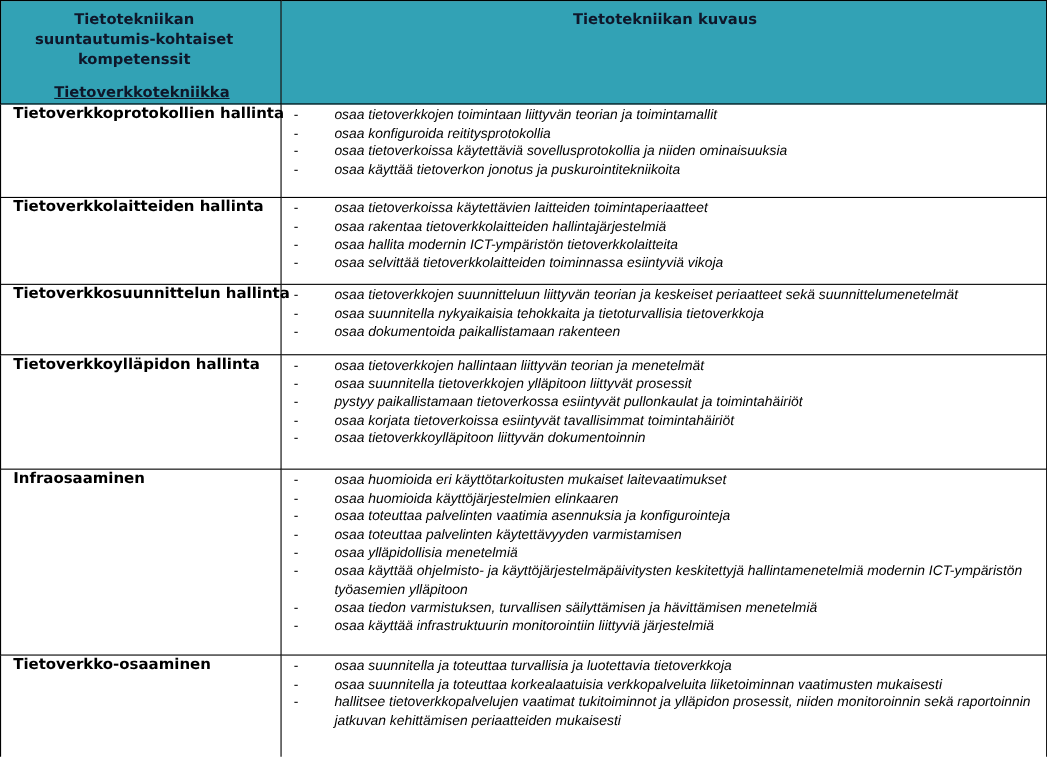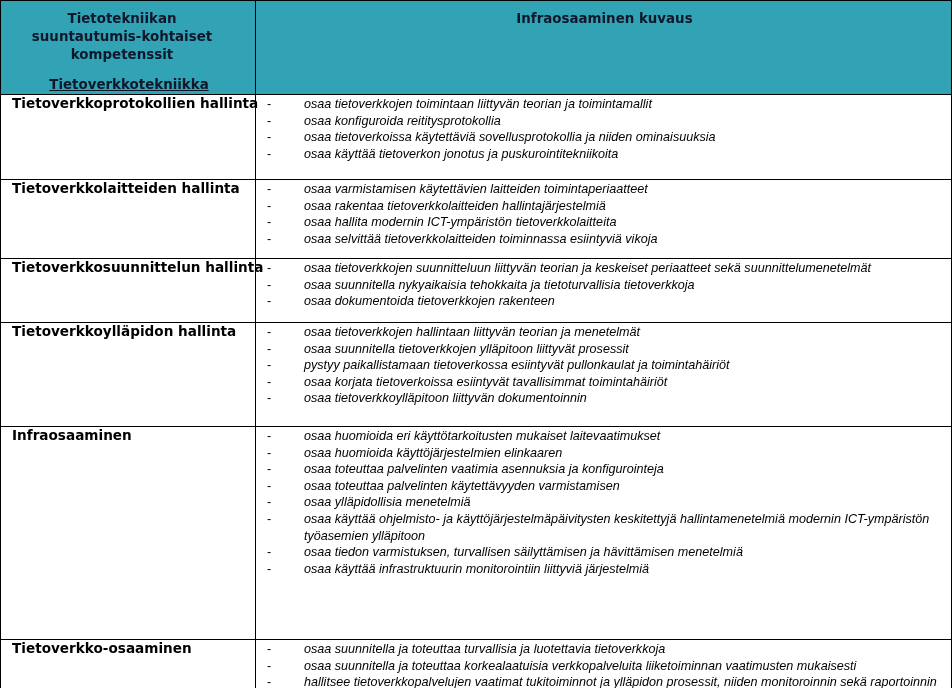--- a/index.html
+++ b/index.html
@@ -39,21 +39,21 @@
       <col class="c1">
       <col class="c2">
     </colgroup>
   <thead>
     <tr class="hdr">
       <th>
         <span style="display:block;width:220px;">Tietotekniikan suuntautumis-kohtaiset kompetenssit</span>
         <span class="sub">Tietoverkkotekniikka</span>
       </th>
       <th>
-        <span>Infraosaaminen kuvaus</span>
+        <span>Tietotekniikan kuvaus</span>
       </th>
     </tr>
   </thead>
   <tbody id="rows">
       <tr style="height: 85px;">
         <td class="rowlabel">Tietoverkkoprotokollien hallinta</td>
         <td class="items">
           <ul>
             <li>
               <span class="dash">-</span>
@@ -73,21 +73,21 @@
             </li>
           </ul>
         </td>
       </tr>
       <tr style="height: 79px; margin-top: 19px;">
         <td class="rowlabel">Tietoverkkolaitteiden hallinta</td>
         <td class="items">
           <ul>
             <li>
               <span class="dash">-</span>
-              <span class="txt">osaa varmistamisen käytettävien laitteiden toimintaperiaatteet</span>
+              <span class="txt">osaa tietoverkoissa käytettävien laitteiden toimintaperiaatteet</span>
             </li>
             <li>
               <span class="dash">-</span>
               <span class="txt">osaa rakentaa tietoverkkolaitteiden hallintajärjestelmiä</span>
             </li>
             <li>
               <span class="dash">-</span>
               <span class="txt">osaa hallita modernin ICT-ympäristön tietoverkkolaitteita</span>
             </li>
             <li>
@@ -104,21 +104,21 @@
             <li>
               <span class="dash">-</span>
               <span class="txt">osaa tietoverkkojen suunnitteluun liittyvän teorian ja keskeiset periaatteet sekä suunnittelumenetelmät</span>
             </li>
             <li>
               <span class="dash">-</span>
               <span class="txt">osaa suunnitella nykyaikaisia tehokkaita ja tietoturvallisia tietoverkkoja</span>
             </li>
             <li>
               <span class="dash">-</span>
-              <span class="txt">osaa dokumentoida tietoverkkojen rakenteen</span>
+              <span class="txt">osaa dokumentoida paikallistamaan rakenteen</span>
             </li>
           </ul>
         </td>
       </tr>
       <tr style="height: 104px;">
         <td class="rowlabel">Tietoverkkoylläpidon hallinta</td>
         <td class="items">
           <ul>
             <li>
               <span class="dash">-</span>
@@ -136,21 +136,21 @@
               <span class="dash">-</span>
               <span class="txt">osaa korjata tietoverkoissa esiintyvät tavallisimmat toimintahäiriöt</span>
             </li>
             <li>
               <span class="dash">-</span>
               <span class="txt">osaa tietoverkkoylläpitoon liittyvän dokumentoinnin</span>
             </li>
           </ul>
         </td>
       </tr>
-      <tr style="height: 213px;">
+      <tr style="height: 169px;">
         <td class="rowlabel">Infraosaaminen</td>
         <td class="items">
           <ul>
             <li>
               <span class="dash">-</span>
               <span class="txt">osaa huomioida eri käyttötarkoitusten mukaiset laitevaatimukset</span>
             </li>
             <li>
               <span class="dash">-</span>
               <span class="txt">osaa huomioida käyttöjärjestelmien elinkaaren</span>

